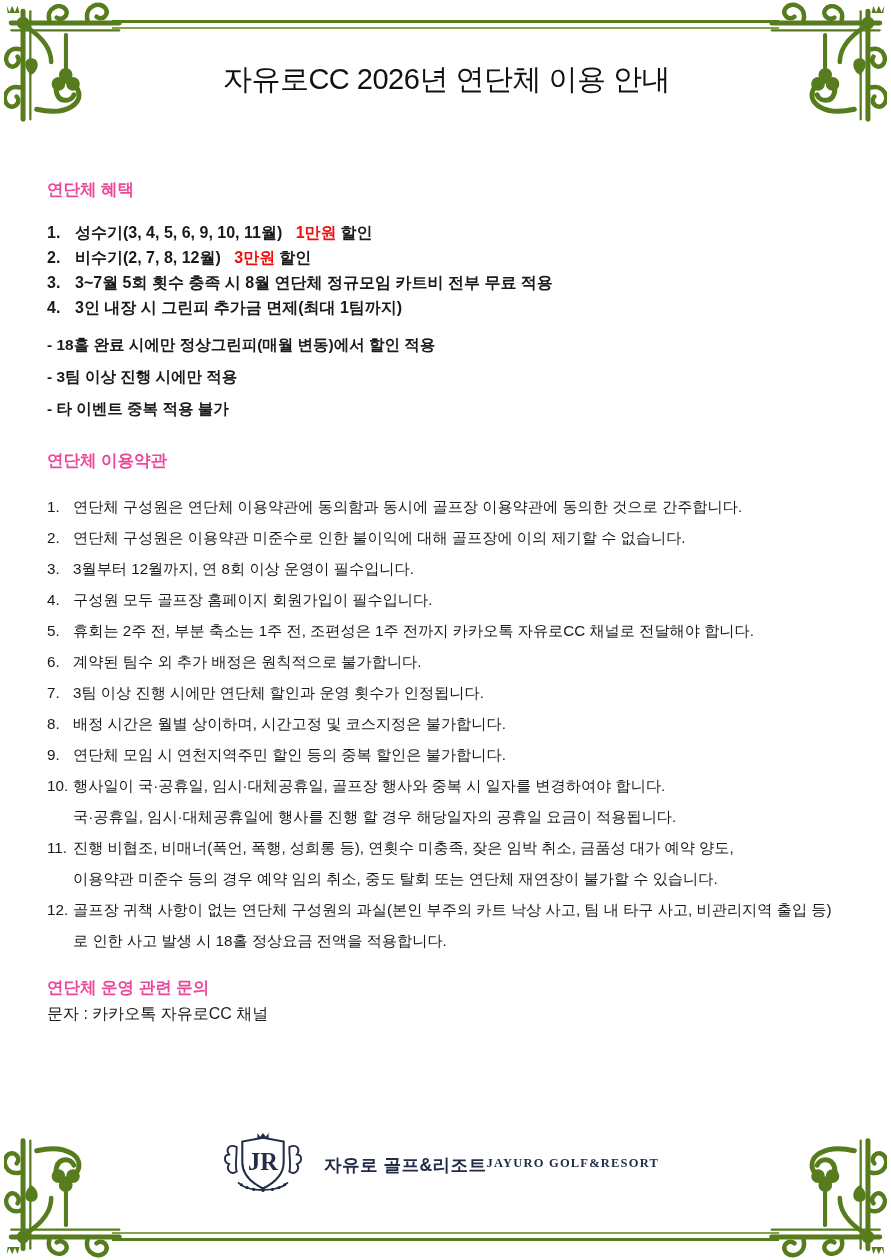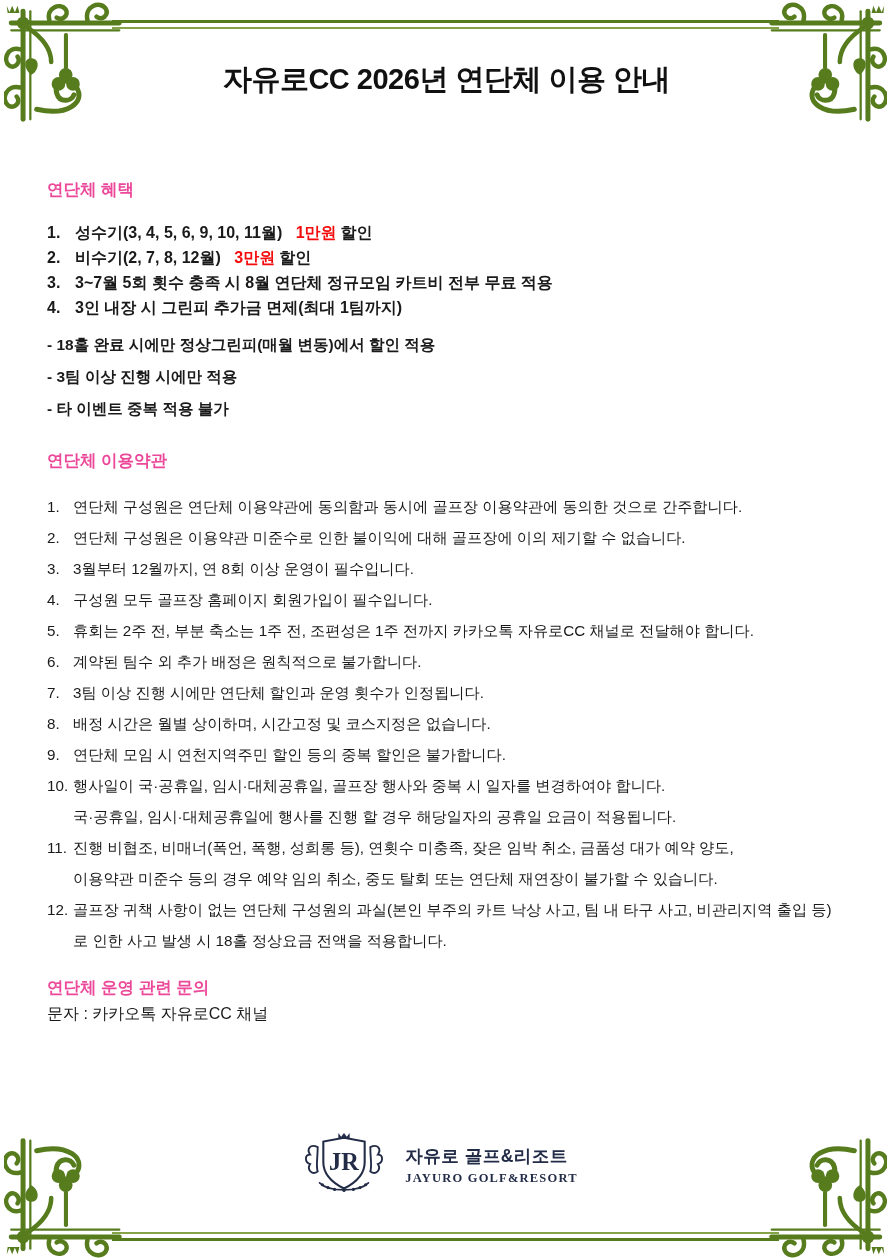--- a/index.html
+++ b/index.html
@@ -22,40 +22,40 @@
   .corner.bl{left:4px;bottom:2px;transform:scaleY(-1)}
   .corner.br{right:4px;bottom:2px;transform:scale(-1,-1)}
   .rule{position:absolute;left:112px;right:112px;pointer-events:none}
   .rule.t1{top:20px;height:3px;background:var(--green)}
   .rule.t2{top:27px;height:2px;background:var(--green-light)}
   .rule.b2{bottom:26px;height:2px;background:var(--green-light)}
   .rule.b1{bottom:19px;height:3px;background:var(--green)}
 
   
   .content{position:relative;padding:0 45px 0 47px}
-  .title{margin-top:60px;text-align:center;font-size:29px;font-weight:700;letter-spacing:-0.5px;color:#111}
+  .title{margin-top:60px;text-align:center;font-size:29px;font-weight:400;letter-spacing:-0.5px;color:#111}
   .sec-h{font-size:16.5px;font-weight:700;line-height:22px;color:#ec4899}
   .sec-benefits{margin-top:78px}
   .b-item{font-size:16px;font-weight:700;line-height:22px;margin-top:3px;white-space:pre-wrap}
   .b-item.first{margin-top:22px}
   .b-num{display:inline-block;width:28px}
   .b-hl{color:var(--red);margin:0 4px 0 9px}
   .notes{margin-top:10px;font-size:15.5px;line-height:32px;font-weight:700}
   .sec-terms{margin-top:24px}
   .t-list{margin-top:20px;font-size:15.2px;line-height:31px}
   .t-item{display:flex;align-items:flex-start}
   .t-num{flex:0 0 26px}
   .t-text{flex:1}
   .sec-contact{margin-top:20px}
   .c-lines{font-size:16px;line-height:32px;font-weight:400}
 
   
   .brand{position:absolute;left:0;right:16px;top:1132px;display:flex;justify-content:center;align-items:center;gap:14px}
   .crest{width:94px;height:66px}
-  .brand-text{display:flex;flex-direction:column;justify-content:flex-end}
+  .brand-text{display:flex;justify-content:flex-end}
   .brand-ko{font-size:17.5px;font-weight:800;color:var(--navy);letter-spacing:0.5px}
   .brand-en{margin-top:3px;font-family:Liberation Serif, serif;font-size:12.5px;font-weight:700;color:var(--navy);letter-spacing:1.2px}
 </style>
 </head>
 <body>
 
 <div class="page">
 
   <div class="corner tl">
     <svg viewBox="0 0 130 130" aria-hidden="true">
@@ -206,21 +206,21 @@
       <div class="t-item">
           <span class="t-num">6.</span>
           <div class="t-text">계약된 팀수 외 추가 배정은 원칙적으로 불가합니다.</div>
         </div>
       <div class="t-item">
           <span class="t-num">7.</span>
           <div class="t-text">3팀 이상 진행 시에만 연단체 할인과 운영 횟수가 인정됩니다.</div>
         </div>
       <div class="t-item">
           <span class="t-num">8.</span>
-          <div class="t-text">배정 시간은 월별 상이하며, 시간고정 및 코스지정은 없습니다.</div>
+          <div class="t-text">배정 시간은 월별 상이하며, 시간고정 및 코스지정은 불가합니다.</div>
         </div>
       <div class="t-item">
           <span class="t-num">9.</span>
           <div class="t-text">연단체 모임 시 연천지역주민 할인 등의 중복 할인은 불가합니다.</div>
         </div>
       <div class="t-item">
           <span class="t-num">10.</span>
           <div class="t-text">
             <div>행사일이 국·공휴일, 임시·대체공휴일, 골프장 행사와 중복 시 일자를 변경하여야 합니다.</div>
             <div>국·공휴일, 임시·대체공휴일에 행사를 진행 할 경우 해당일자의 공휴일 요금이 적용됩니다.</div>

